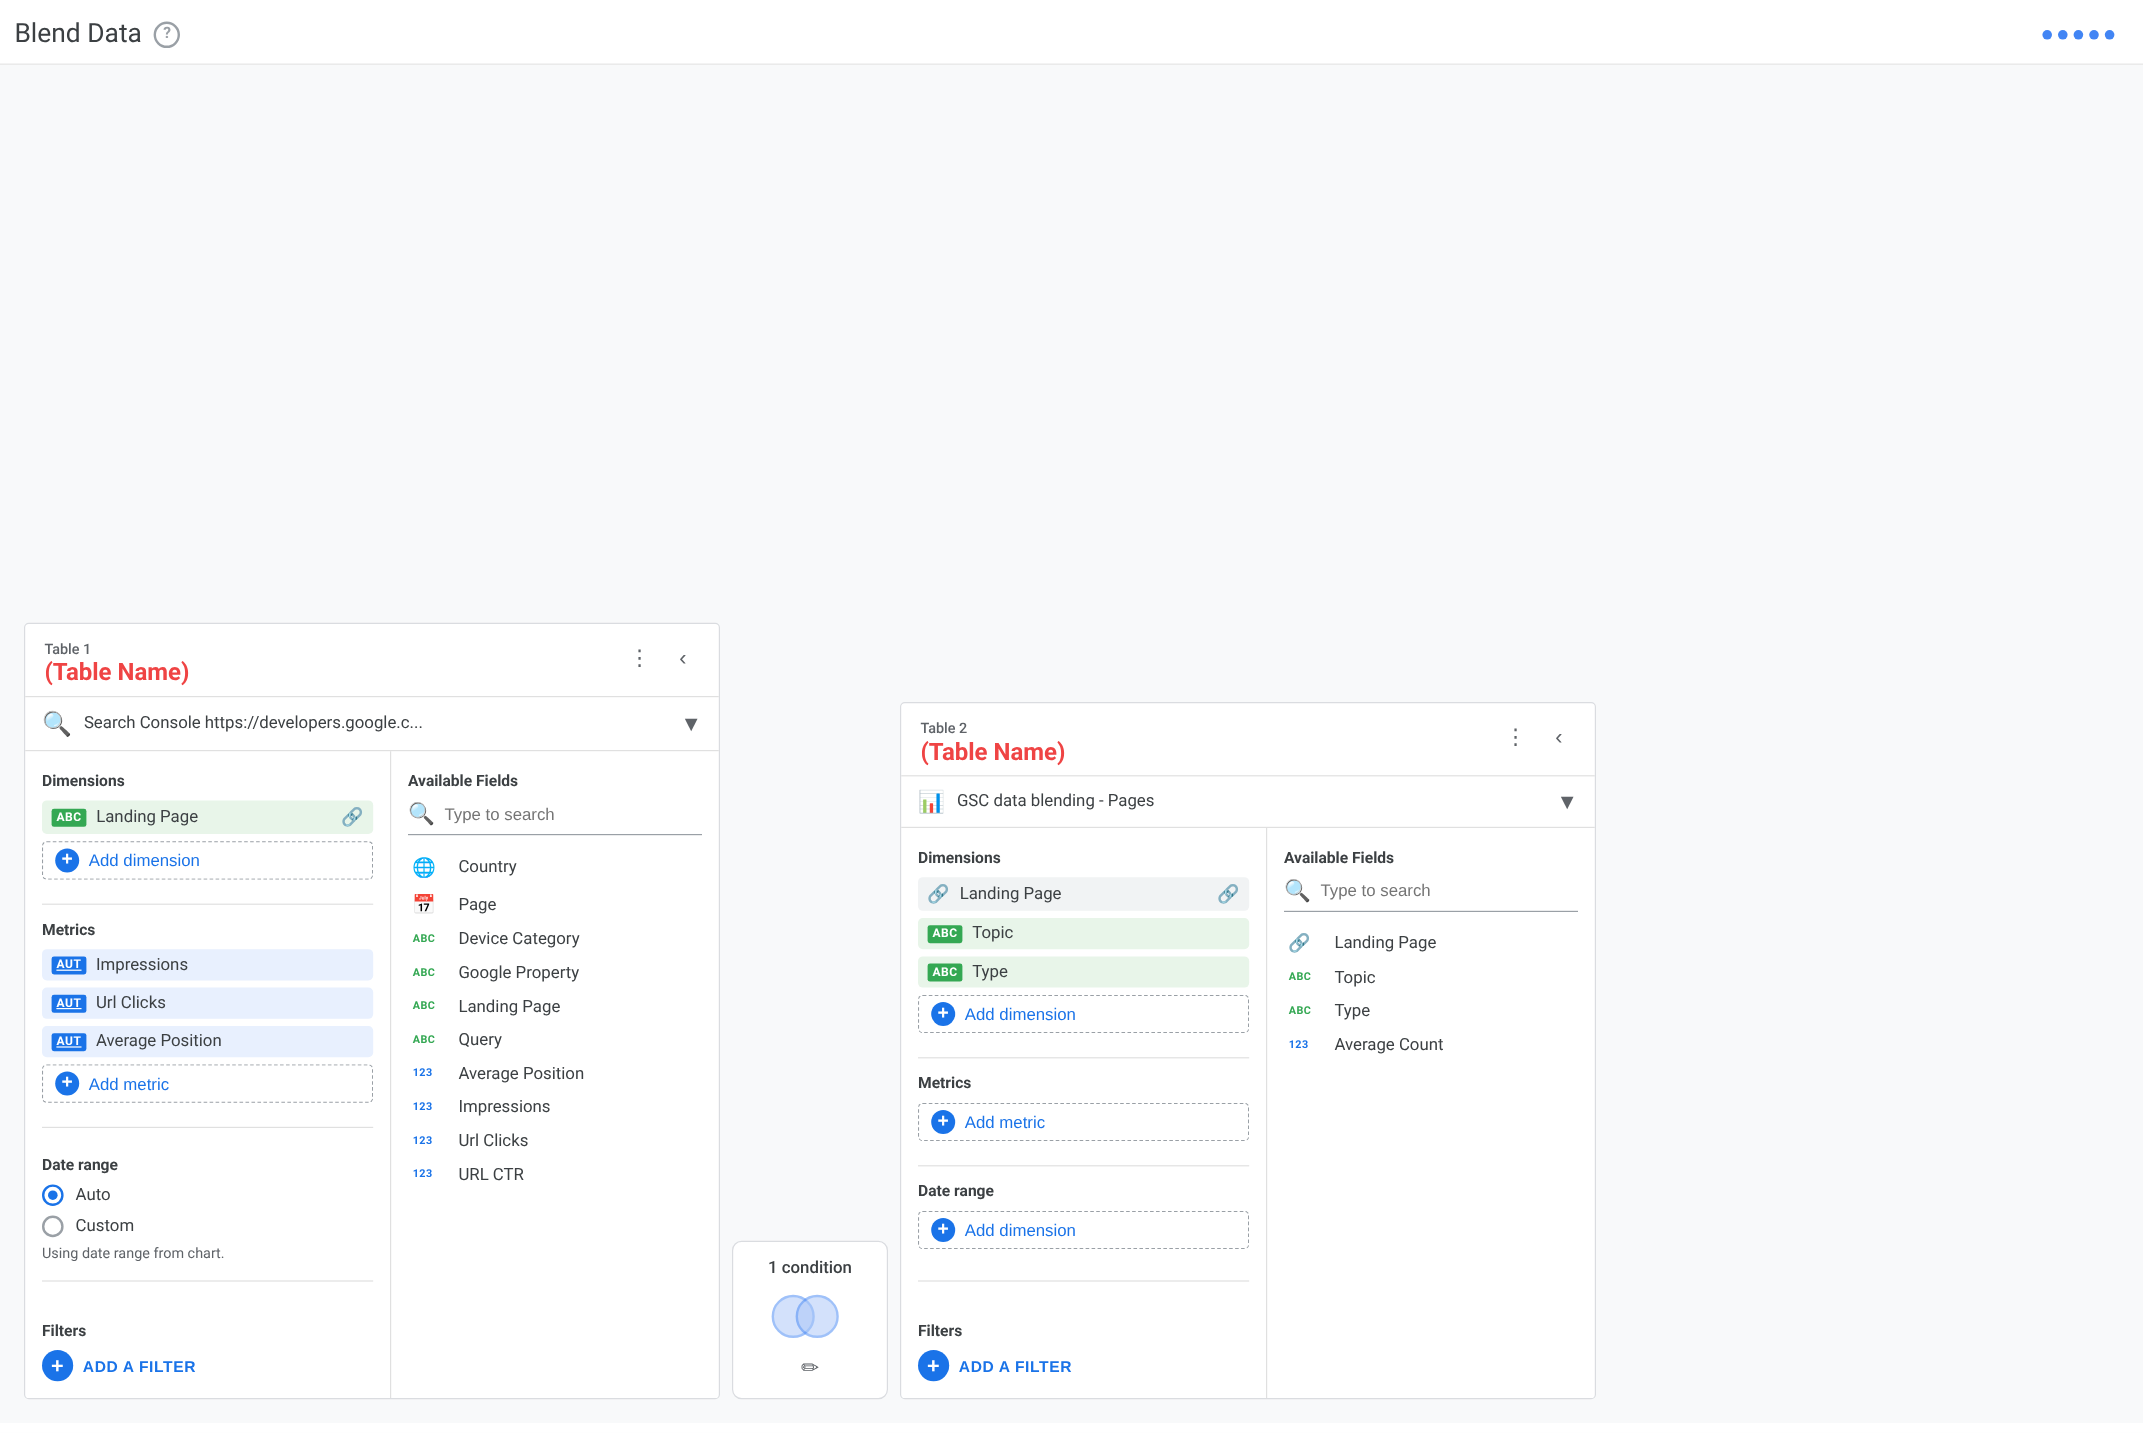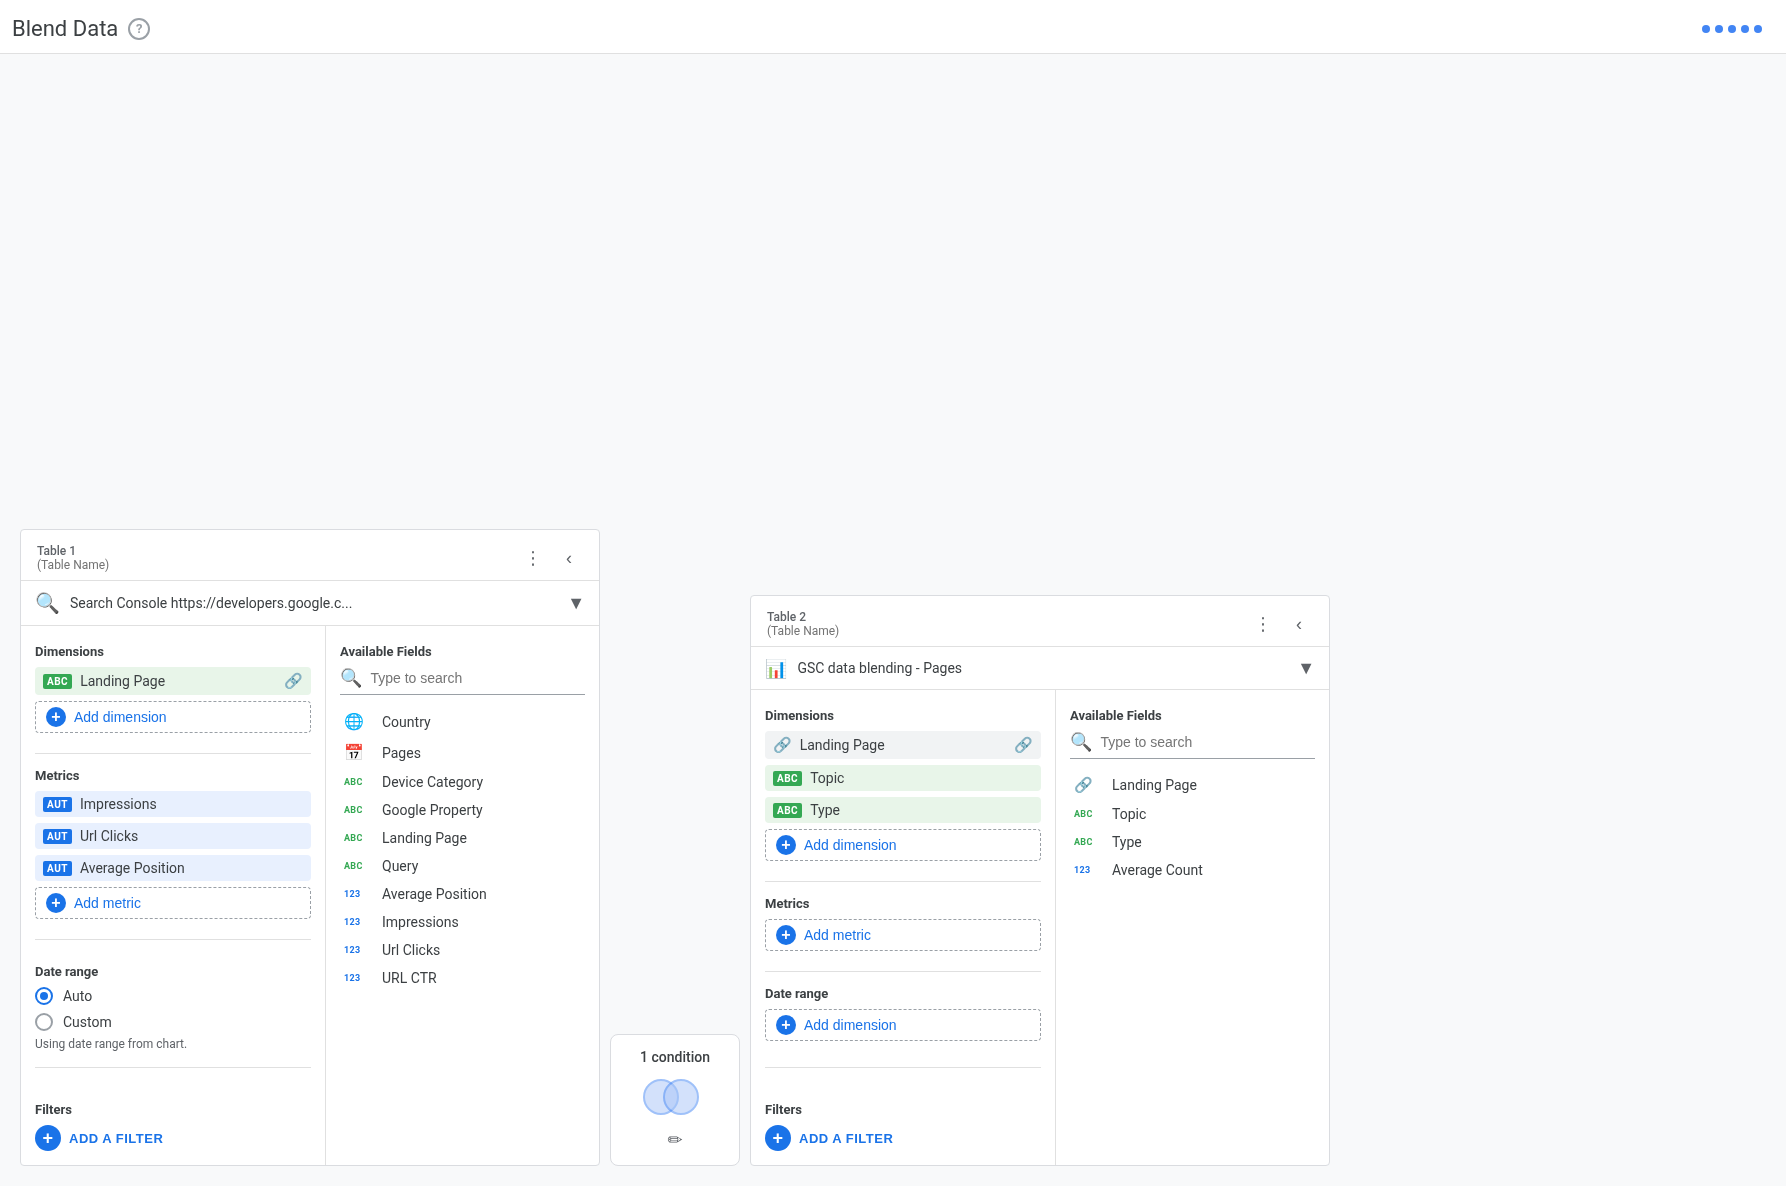--- a/index.html
+++ b/index.html
@@ -32,21 +32,21 @@
     }
     .table-panel-left { width: 580px; }
     .table-panel-right { width: 580px; }
 
     .panel-header {
       display: flex; align-items: flex-start; justify-content: space-between;
       padding: 14px 16px 8px 16px; border-bottom: 1px solid #e0e0e0;
     }
     .panel-title-group {}
     .panel-label { font-size: 12px; color: #5f6368; font-weight: 500; }
-    .panel-name { font-size: 12px; color: #737373; font-weight: 400; }
+    .panel-name { font-size: 20px; color: #ef4444; font-weight: 700; }
 
     .panel-actions { display: flex; gap: 8px; align-items: center; }
     .icon-btn {
       width: 28px; height: 28px; border: none; background: none; cursor: pointer;
       display: flex; align-items: center; justify-content: center; color: #5f6368; font-size: 18px;
     }
 
     .datasource-select {
       display: flex; align-items: center; padding: 10px 14px; border-bottom: 1px solid #e0e0e0;
       cursor: pointer; gap: 10px;
@@ -68,21 +68,21 @@
     .dim-chip {
       display: flex; align-items: center; background: #e8f5e9; border-radius: 4px;
       padding: 5px 8px; margin-bottom: 6px; gap: 8px;
     }
     .dim-chip-label-green {
       background: #34a853; color: #fff; font-size: 10px; font-weight: 700;
       padding: 2px 4px; border-radius: 2px; letter-spacing: 0.5px;
     }
     .dim-chip-label-blue {
       background: #1a73e8; color: #fff; font-size: 10px; font-weight: 700;
-      padding: 2px 4px; border-radius: 2px; letter-spacing: 0.5px;
+      padding: 2px 4px; border-radius: 2px; letter-spacing: 0.5px; text-decoration: underline;
     }
     .dim-chip-text { font-size: 14px; color: #3c4043; flex: 1; }
     .link-icon { color: #5f6368; font-size: 15px; }
 
     .metric-chip {
       display: flex; align-items: center; background: #e8f0fe; border-radius: 4px;
       padding: 5px 8px; margin-bottom: 6px; gap: 8px;
     }
 
     .add-btn {
@@ -281,21 +281,21 @@
           <span class="search-icon">🔍</span>
           <input class="search-input" placeholder="Type to search" type="text" style="">
         </div>
         <div class="field-list">
           <div class="field-item">
             <span class="field-type-badge globe">🌐</span>
             <span class="field-name">Country</span>
           </div>
           <div class="field-item">
             <span class="field-type-badge cal">📅</span>
-            <span class="field-name">Pages</span>
+            <span class="field-name">Page</span>
           </div>
           <div class="field-item">
             <span class="field-type-badge">ABC</span>
             <span class="field-name">Device Category</span>
           </div>
           <div class="field-item">
             <span class="field-type-badge">ABC</span>
             <span class="field-name">Google Property</span>
           </div>
           <div class="field-item">

